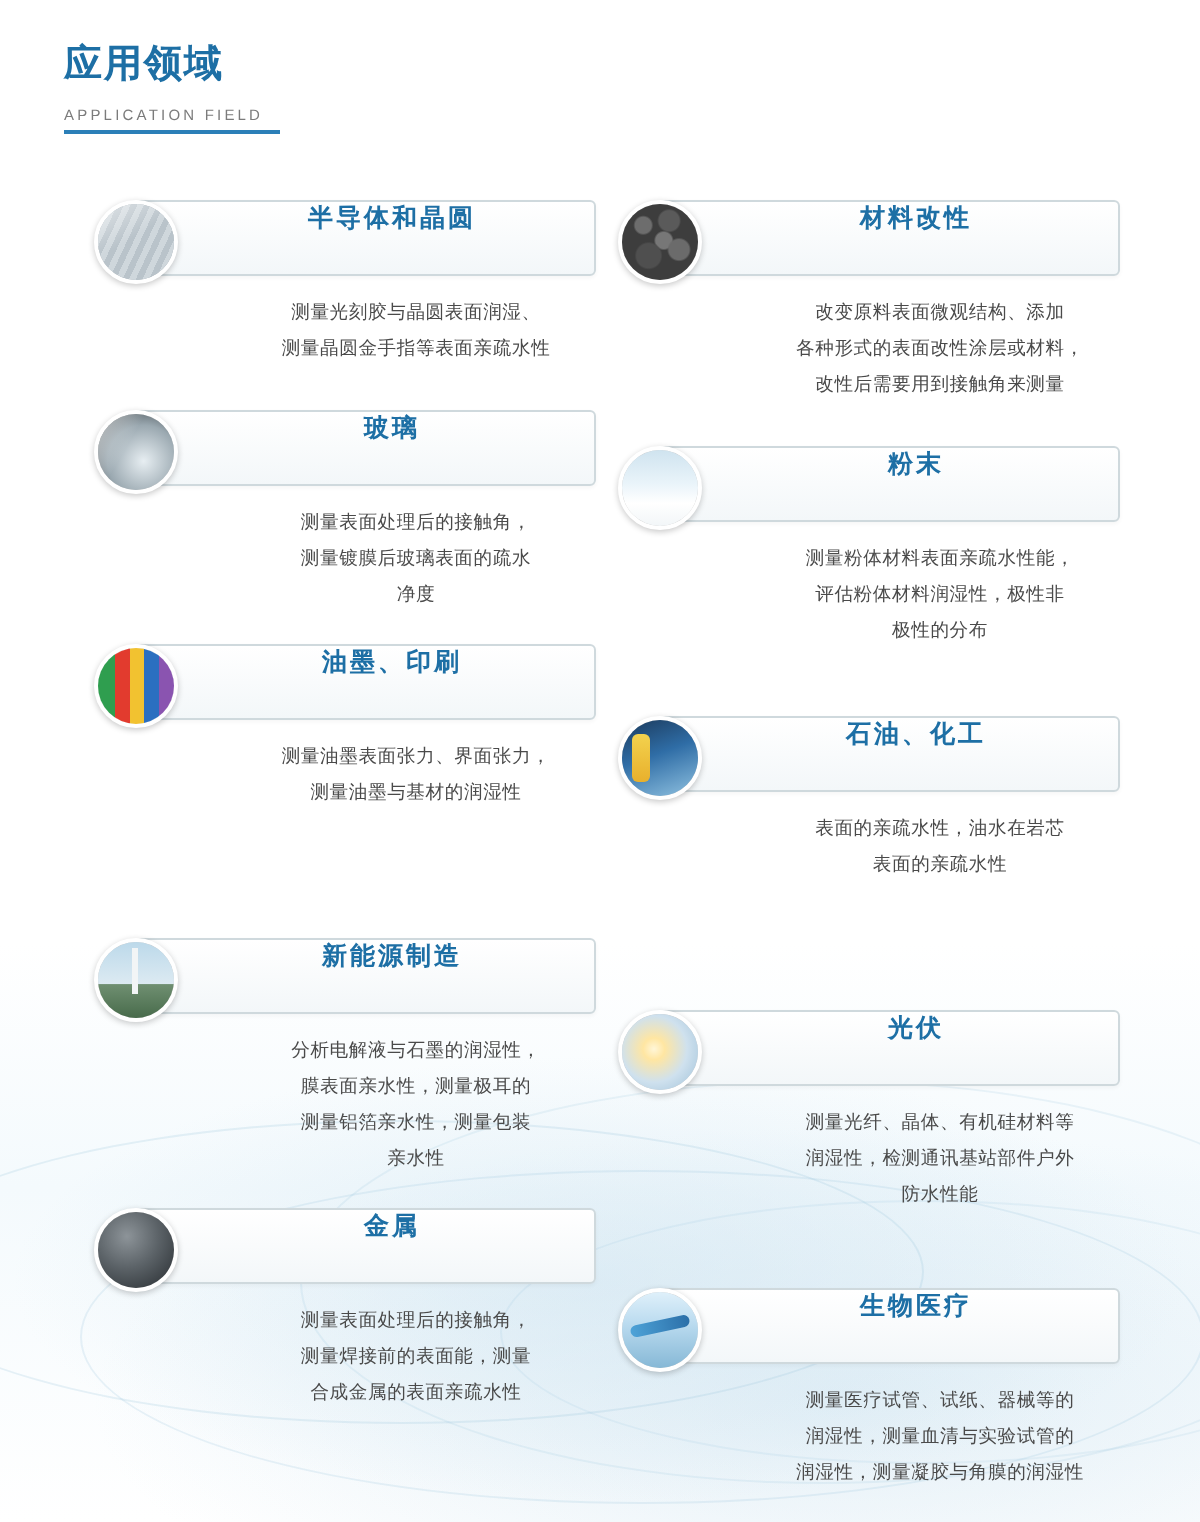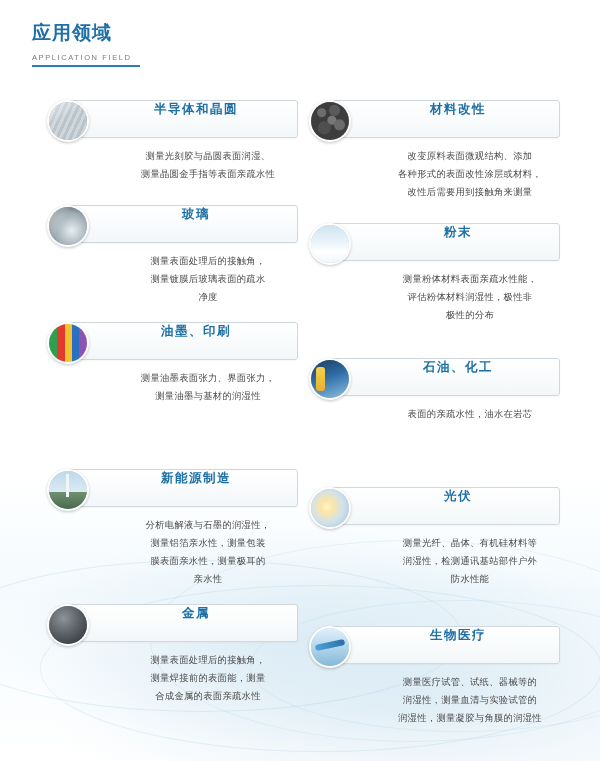--- a/index.html
+++ b/index.html
@@ -275,22 +275,22 @@
 
       <div class="card" style="margin-top:64px;">
         <div class="card-head">
           <span class="thumb t-newenergy">
               <i></i>
             </span>
           <span class="card-title">新能源制造</span>
         </div>
         <div class="card-body">
           <p>分析电解液与石墨的润湿性，</p>
+          <p>膜表面亲水性，测量极耳的</p>
           <p>测量铝箔亲水性，测量包装</p>
-          <p>膜表面亲水性，测量极耳的</p>
           <p>亲水性</p>
         </div>
       </div>
 
       <div class="card" style="margin-top:16px;">
         <div class="card-head">
           <span class="thumb t-metal">
               <i></i>
             </span>
           <span class="card-title">金属</span>
@@ -336,20 +336,21 @@
 
       <div class="card" style="margin-top:34px;">
         <div class="card-head">
           <span class="thumb t-oil">
               <i></i>
             </span>
           <span class="card-title">石油、化工</span>
         </div>
         <div class="card-body">
           <p>表面的亲疏水性，油水在岩芯</p>
+          <p>表面的亲疏水性</p>
         </div>
       </div>
 
       <div class="card" style="margin-top:64px;">
         <div class="card-head">
           <span class="thumb t-solar">
               <i></i>
             </span>
           <span class="card-title">光伏</span>
         </div>

